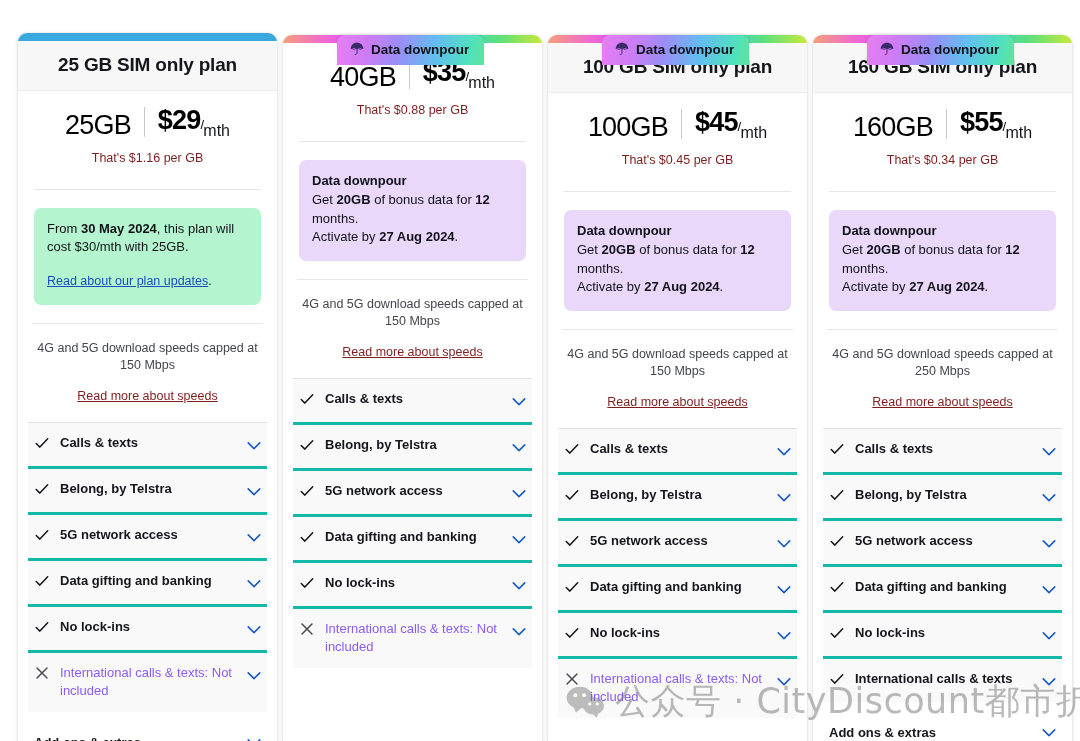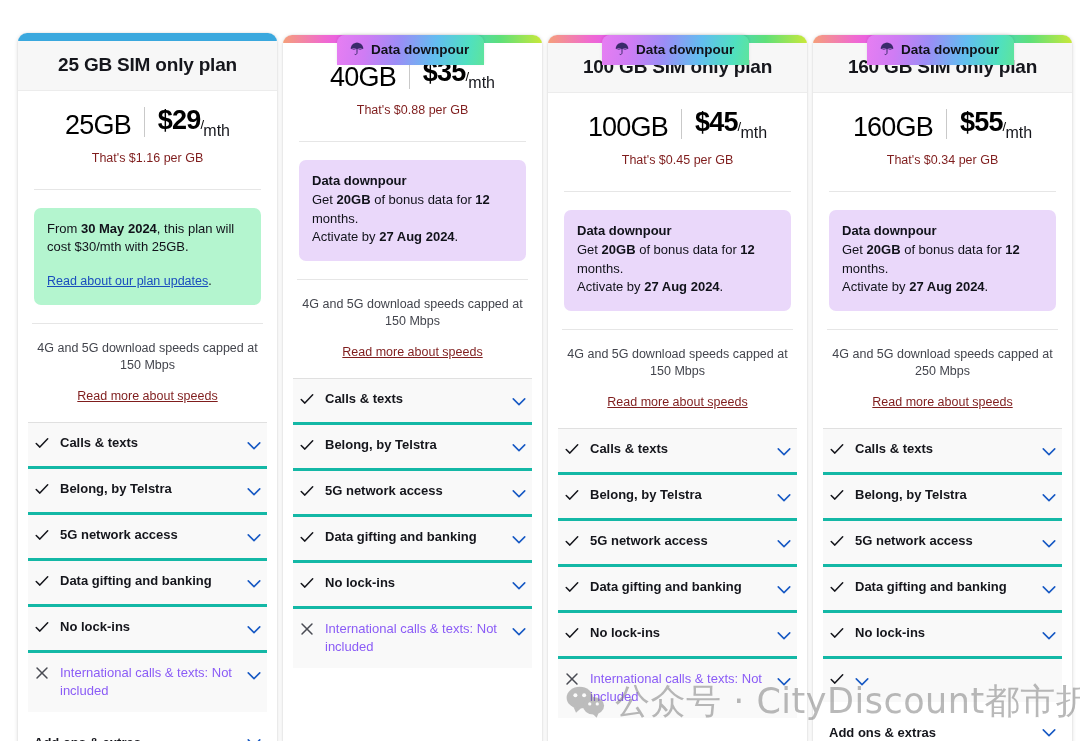--- a/index.html
+++ b/index.html
@@ -532,20 +532,21 @@
                 </svg></span>
               <span class="flabel">No lock-ins</span>
               <span class="chev"><svg viewBox="0 0 18 12" width="14" height="10">
                   <path d="M1.6 2 L9 9.4 L16.4 2" fill="none" stroke="#1759c4" stroke-width="2" stroke-linecap="round" stroke-linejoin="round"></path>
                 </svg></span>
             </div>
             <div class="frow">
               <span class="mark"><svg viewBox="0 0 18 18" width="16" height="16">
                   <path d="M2.5 9.6 L6.6 13.6 L15.4 4.2" fill="none" stroke="#15161c" stroke-width="1.7" stroke-linecap="round" stroke-linejoin="round"></path>
                 </svg></span>
+              <span class="flabel">International calls &amp; texts</span>
               <span class="chev"><svg viewBox="0 0 18 12" width="14" height="10">
                   <path d="M1.6 2 L9 9.4 L16.4 2" fill="none" stroke="#1759c4" stroke-width="2" stroke-linecap="round" stroke-linejoin="round"></path>
                 </svg></span>
             </div>
           </div>
           <div class="addons">
             <span class="alabel">Add ons &amp; extras</span>
             <span class="chev"><svg viewBox="0 0 18 12" width="14" height="10">
                 <path d="M1.6 2 L9 9.4 L16.4 2" fill="none" stroke="#1759c4" stroke-width="2" stroke-linecap="round" stroke-linejoin="round"></path>
               </svg></span>

